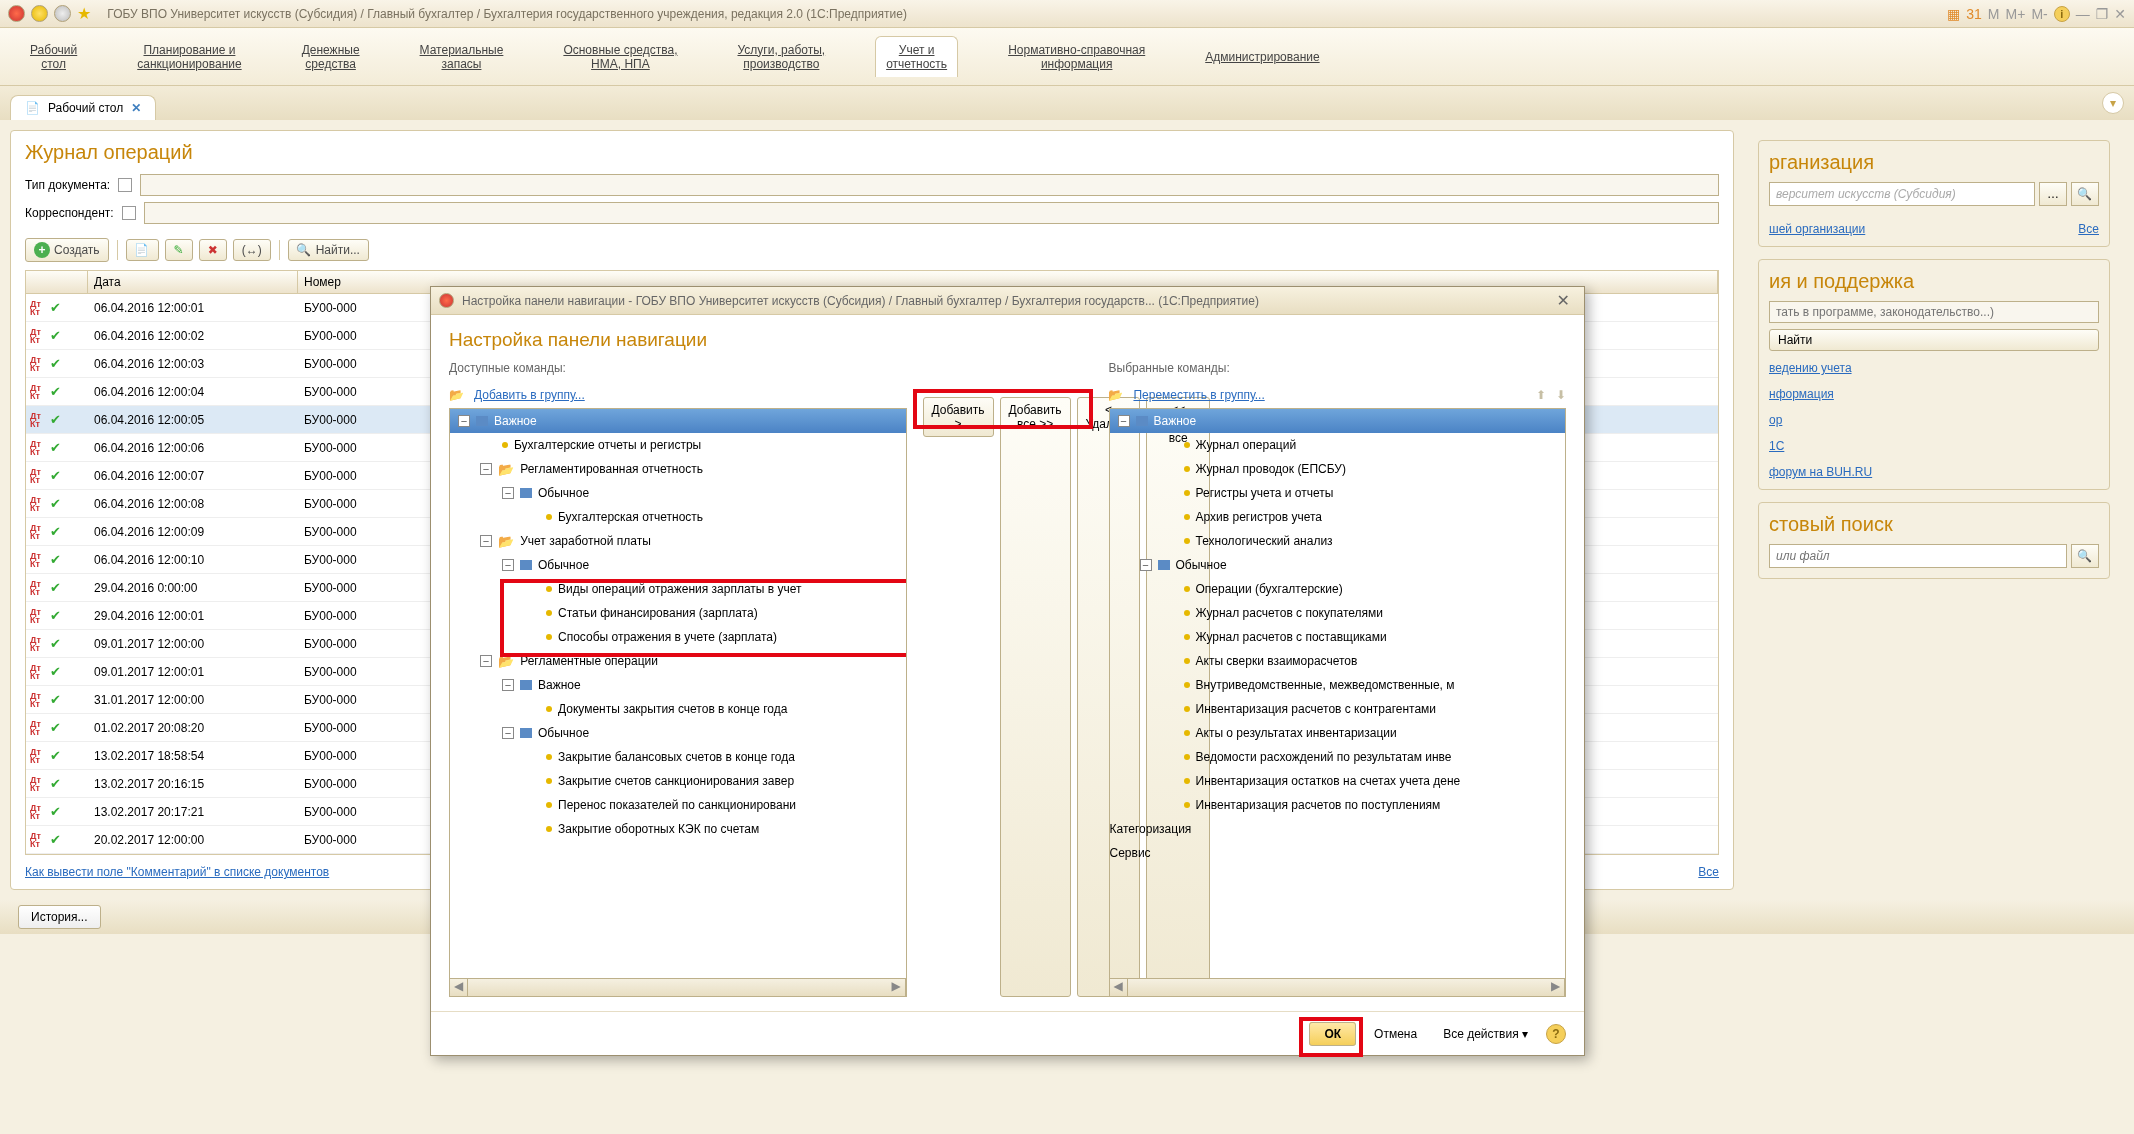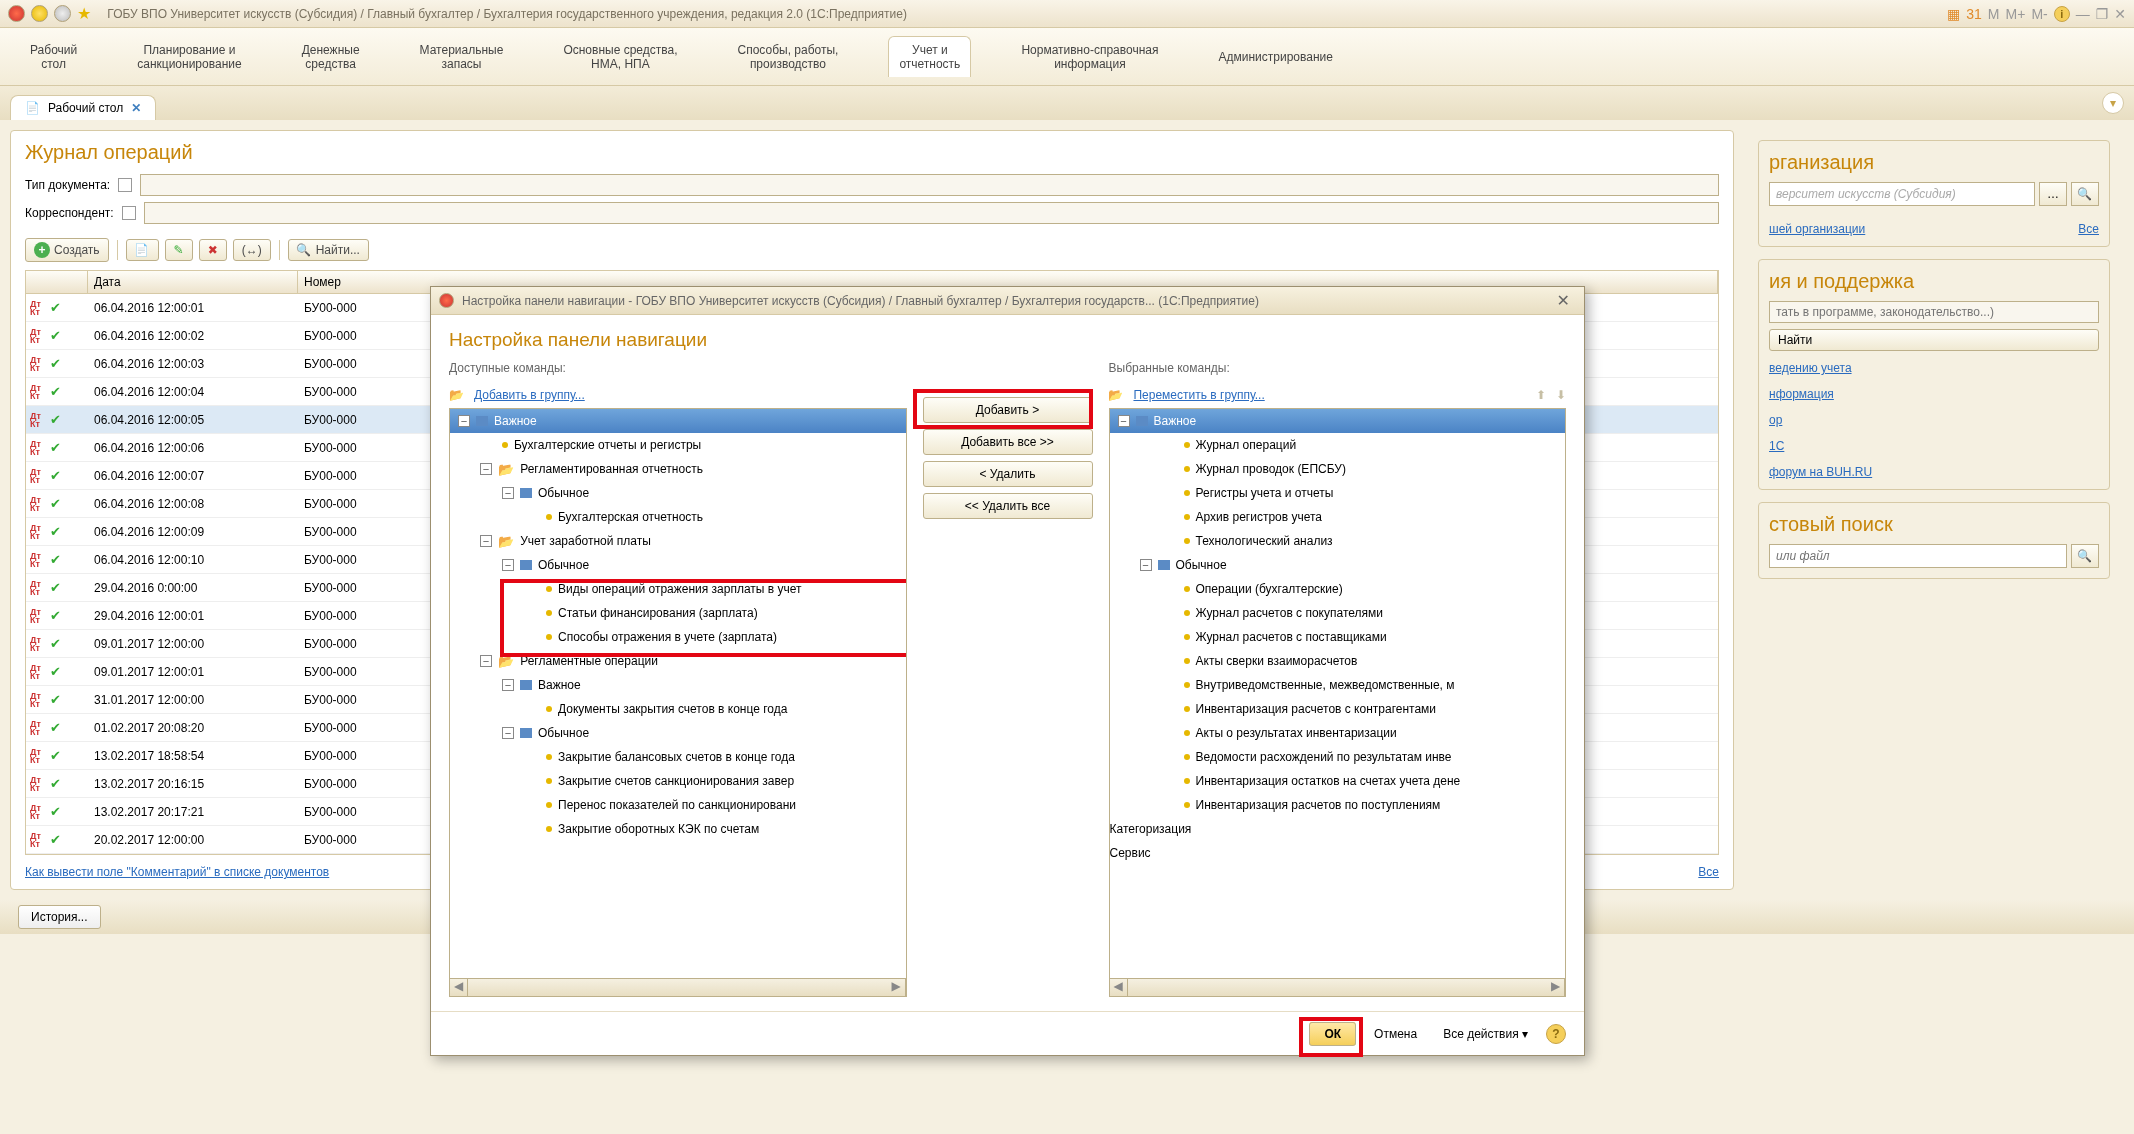--- a/index.html
+++ b/index.html
@@ -11,21 +11,21 @@
   .tb-red { background: radial-gradient(#ff6b4a,#c33); }
   .tb-yellow { background: radial-gradient(#ffe066,#e6b800); }
   .tb-grey { background: radial-gradient(#eee,#bbb); }
   .tb-star { color: #e6b800; font-size: 16px; }
   .titlebar-text { flex: 1; padding-left: 10px; }
   .tb-right { display:flex; gap:6px; align-items:center; color:#999; }
   .tb-right span { font-size: 14px; }
 
   
   .sections { height: 58px; background: linear-gradient(#fdfaf1,#f3ecd8); display: flex; align-items:center; padding: 0 20px; gap: 40px; border-bottom: 1px solid #d6c9a5; }
-  .section-item { text-align:center; color:#444; cursor:pointer; padding: 6px 10px; }
+  .section-item { text-align:center; color:#444; cursor:pointer; padding: 6px 10px; text-decoration: underline; }
   .section-item.active { background:#fff; border:1px solid #d6c9a5; border-bottom:none; border-radius:6px 6px 0 0; }
 
   
   .tabsbar { height: 34px; background: linear-gradient(#f3ecd8,#e8dec2); display:flex; align-items:flex-end; padding: 0 10px; position:relative; }
   .tab { background:#fff; border:1px solid #d6c9a5; border-bottom:none; border-radius:8px 8px 0 0; padding:5px 14px; display:flex; align-items:center; gap:8px; }
   .tab-close { color:#3f7fbf; font-weight:bold; cursor:pointer; }
   .tabs-right { position:absolute; right:10px; top:6px; width:22px; height:22px; border-radius:50%; background:#fff; border:1px solid #d6c9a5; color:#c7a347; text-align:center; line-height:20px; }
 
   
   .main { flex:1; padding: 10px; display:flex; gap:10px; position:relative; }
@@ -74,21 +74,21 @@
   
   .modal-backdrop { position:absolute; inset:0; pointer-events:none; }
   .modal { position:absolute; left:430px; top:166px; width:1155px; height:770px; background:#fff; border:1px solid #9c8f6f; box-shadow:4px 4px 12px rgba(0,0,0,.3); display:flex; flex-direction:column; pointer-events:auto; }
   .modal-title { height:28px; background:linear-gradient(#f7f1df,#e8dec2); display:flex; align-items:center; padding:0 8px; gap:8px; border-bottom:1px solid #d6c9a5; color:#666; }
   .modal-title .tb-btn { width:15px; height:15px; }
   .modal-close { margin-left:auto; color:#666; font-size:16px; cursor:pointer; padding:0 6px; }
   .modal-body { flex:1; padding:14px 18px; display:flex; flex-direction:column; overflow:hidden; }
   .modal-h { color:#c7860a; font-size:19px; margin-bottom:10px; }
   .two-col { flex:1; display:flex; gap:16px; overflow:hidden; }
   .col { flex:1; display:flex; flex-direction:column; overflow:hidden; }
-  .col-mid { width:170px; display:flex; flex-direction:column; gap:6px; padding-top:36px; align-items:stretch; }
+  .col-mid { width:170px; display:flex; flex-direction:row; gap:6px; padding-top:36px; align-items:stretch; }
   .col-head { color:#666; margin-bottom:13px; }
   .col-actions { display:flex; align-items:center; gap:10px; margin-bottom:6px; color:#2a6bbf; }
   .tree { border:1px solid #bdb08a; flex:1; overflow:auto; position:relative; }
   .tree-scroll { position:absolute; bottom:0; left:0; right:0; height:18px; background:linear-gradient(#f5f0e1,#e8dec2); border-top:1px solid #bdb08a; display:flex; }
   .tree-scroll span { width:18px; text-align:center; border-right:1px solid #bdb08a; color:#888;}
   .tree-sel { background:linear-gradient(#6fa5db,#4b83c5); color:#fff; display:flex; align-items:center; height:24px; padding-left:8px; gap:6px;}
   .tree-item { display:flex; align-items:center; height:24px; gap:6px; }
   .tree-item.ind1 { padding-left:30px; }
   .tree-item.ind2 { padding-left:52px; }
   .tree-item.ind3 { padding-left:74px; }
@@ -135,21 +135,21 @@
   <div class="section-item" style="white-space:pre-line">Рабочий
 стол</div>
   <div class="section-item" style="white-space:pre-line">Планирование и
 санкционирование</div>
   <div class="section-item" style="white-space:pre-line">Денежные
 средства</div>
   <div class="section-item" style="white-space:pre-line">Материальные
 запасы</div>
   <div class="section-item" style="white-space:pre-line">Основные средства,
 НМА, НПА</div>
-  <div class="section-item" style="white-space:pre-line">Способы, работы,
+  <div class="section-item" style="white-space:pre-line">Услуги, работы,
 производство</div>
   <div class="section-item active" style="white-space:pre-line">Учет и
 отчетность</div>
   <div class="section-item" style="white-space:pre-line">Нормативно-справочная
 информация</div>
   <div class="section-item" style="white-space:pre-line">Администрирование</div>
 </div>
 
 <div class="tabsbar">
   <div class="tab">

